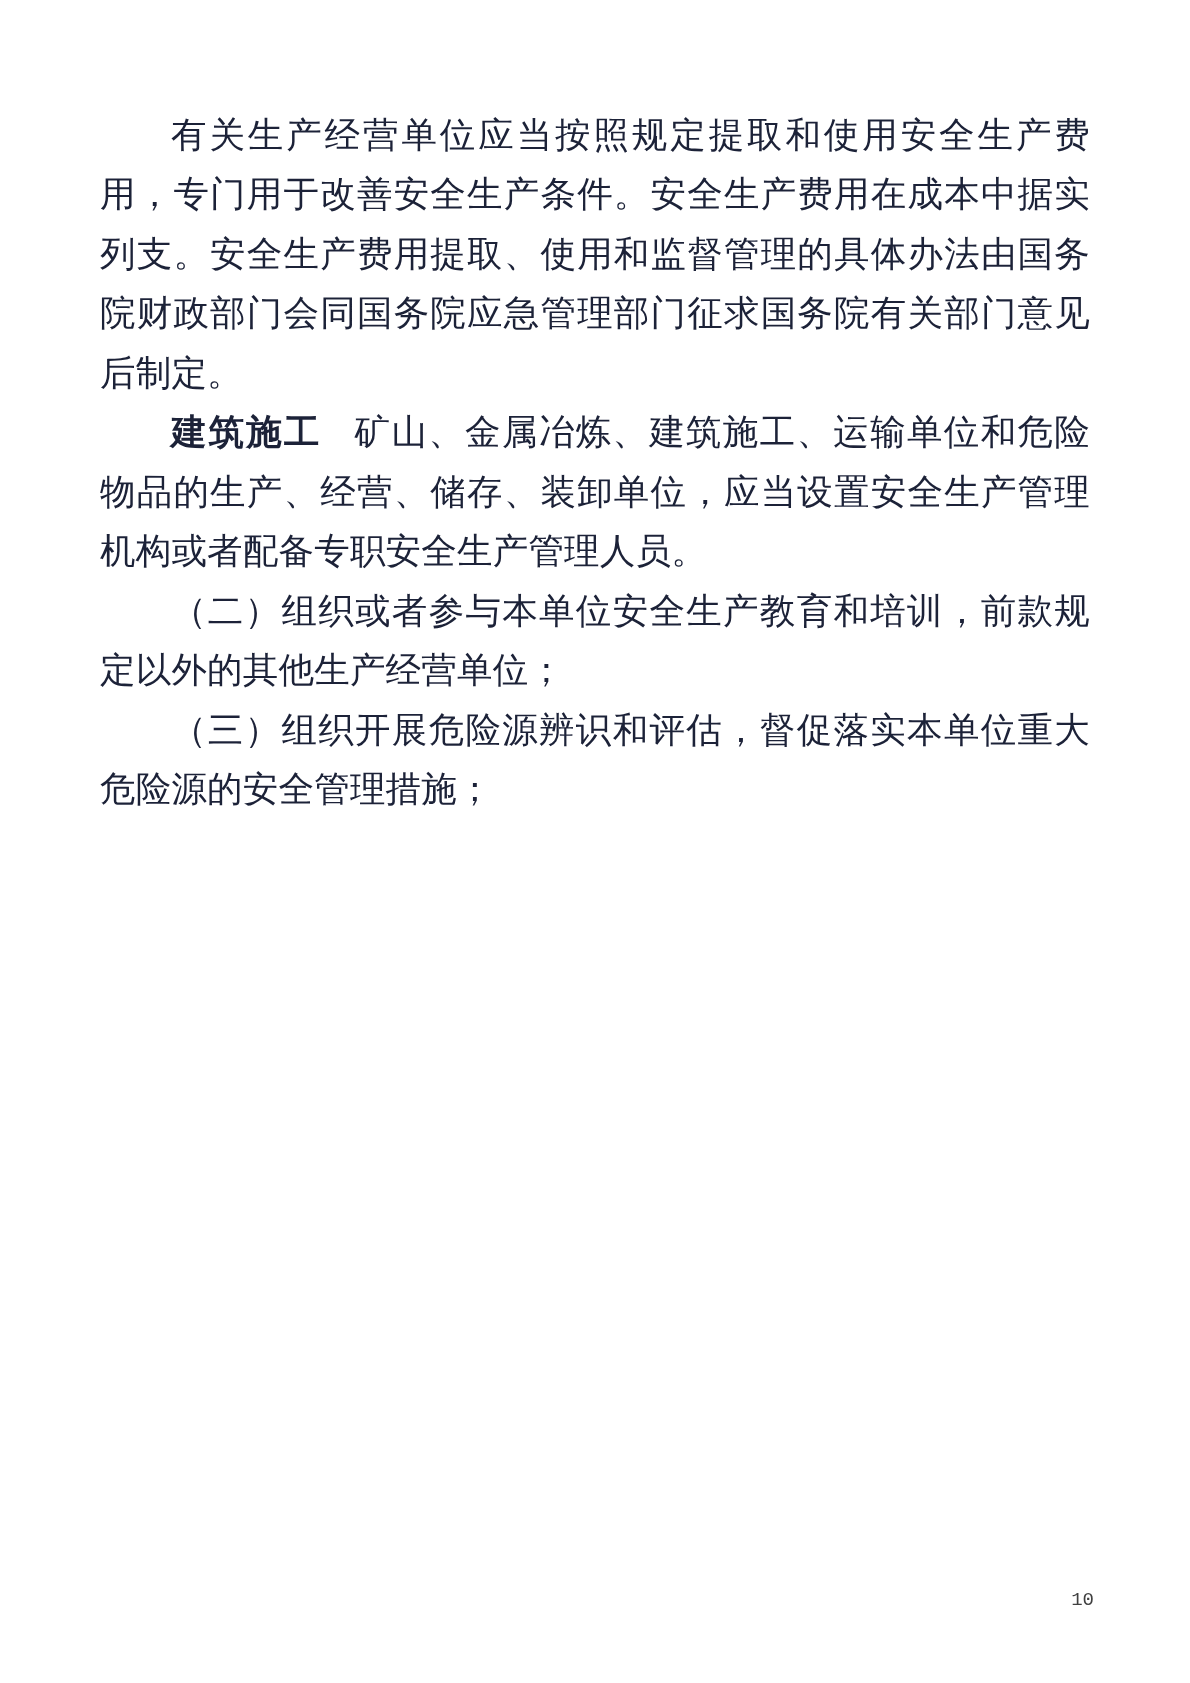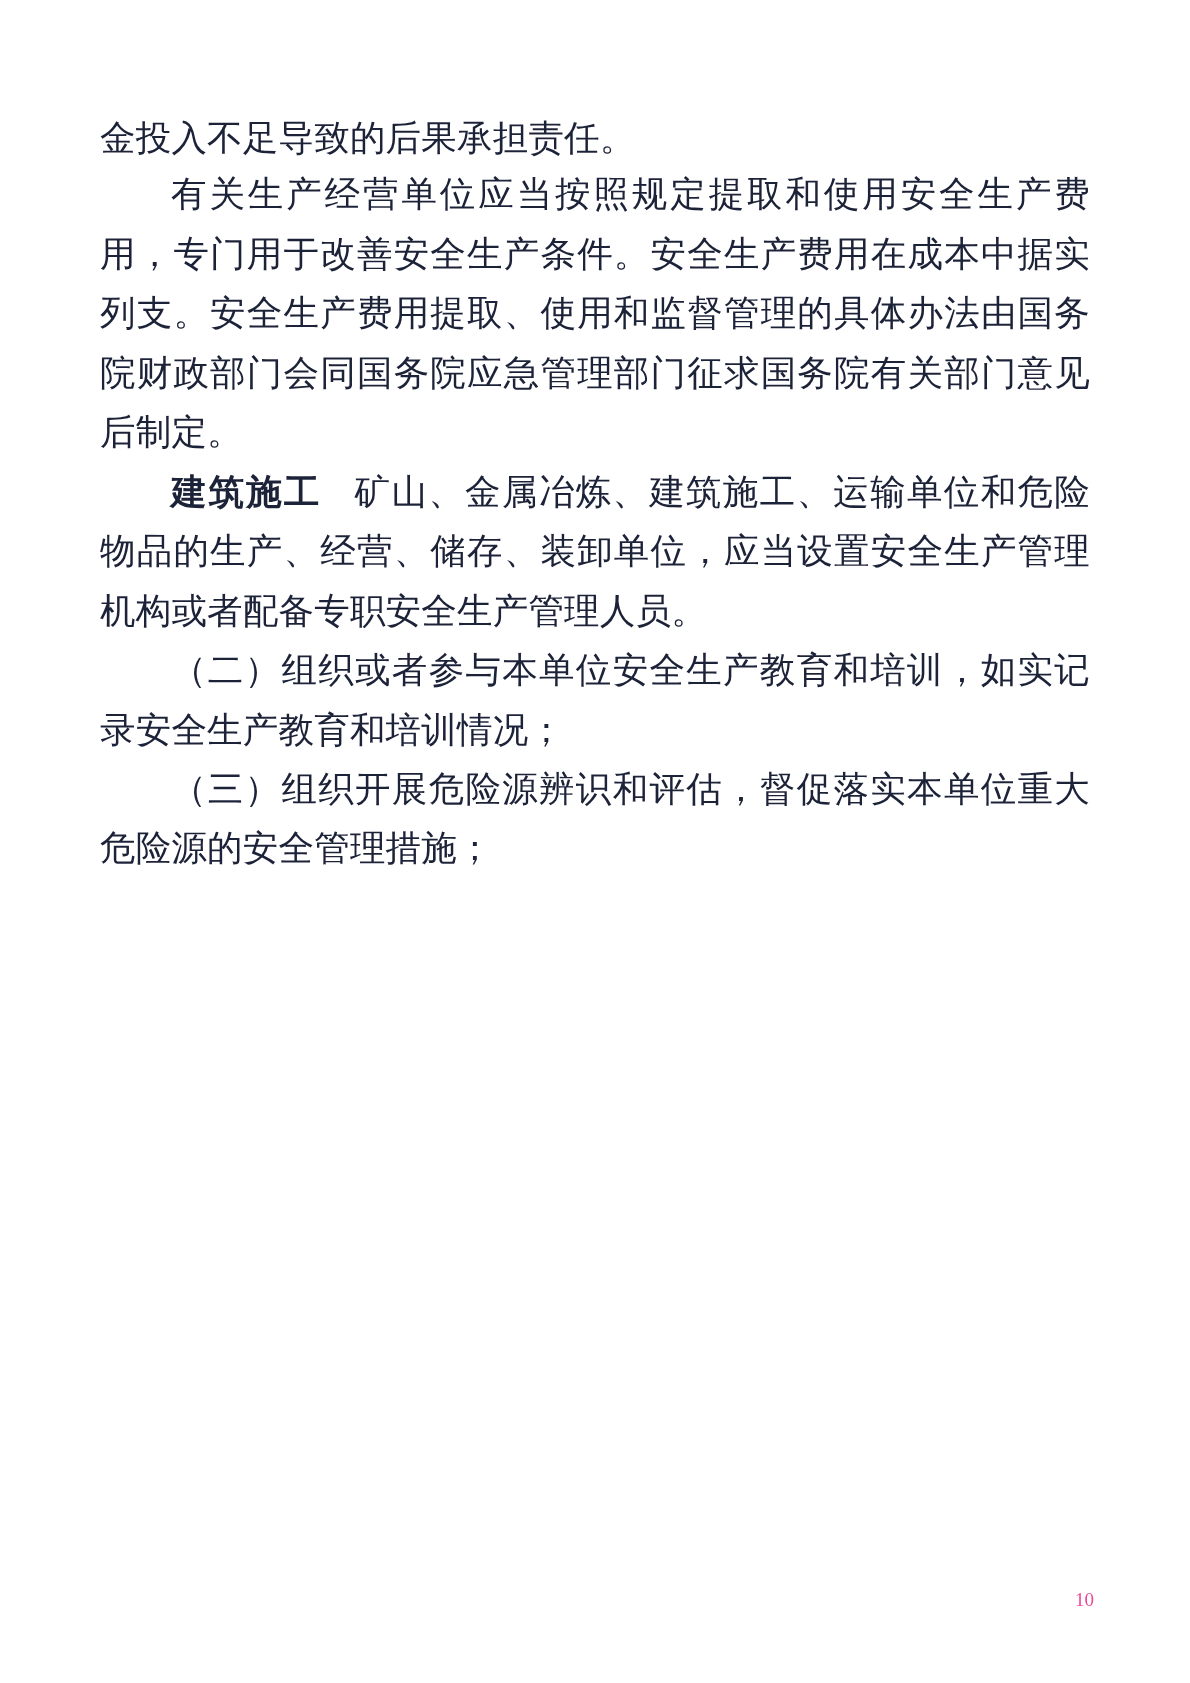--- a/index.html
+++ b/index.html
@@ -48,40 +48,39 @@
   }
   .gap-after-label {
     display: inline-block;
     width: 0.9em;
   }
   .page-number {
     position: absolute;
     right: 96px;
     bottom: 72px;
     font-size: 19px;
-    font-family: Liberation Serif, serif;
-    color: #ec4899;
+    font-family: Liberation Mono, monospace;
+    color: #404040;
   }
 </style>
 </head>
 <body>
 
 <div class="page">
   <div class="doc-body">
 
-    <p class="para">金投入不足导致的后果承担责任。</p>
 
     <p class="para indent">有关生产经营单位应当按照规定提取和使用安全生产费用，专门用于改善安全生产条件。安全生产费用在成本中据实列支。安全生产费用提取、使用和监督管理的具体办法由国务院财政部门会同国务院应急管理部门征求国务院有关部门意见后制定。</p>
 
     <p class="para indent"><span class="article-label">建筑施工</span><span class="gap-after-label"></span><span>矿山、金属冶炼、建筑施工、运输单位和危险物品的生产、经营、储存、装卸单位，应当设置安全生产管理机构或者配备专职安全生产管理人员。</span></p>
 
 
 
 
-    <p class="para indent">（二）组织或者参与本单位安全生产教育和培训，如实记录安全生产教育和培训情况；</p>
+    <p class="para indent">（二）组织或者参与本单位安全生产教育和培训，前款规定以外的其他生产经营单位；</p>
 
     <p class="para indent">（三）组织开展危险源辨识和评估，督促落实本单位重大危险源的安全管理措施；</p>
 
 
   </div>
 
   <div class="page-number">10</div>
 </div>
 
 </body></html>

